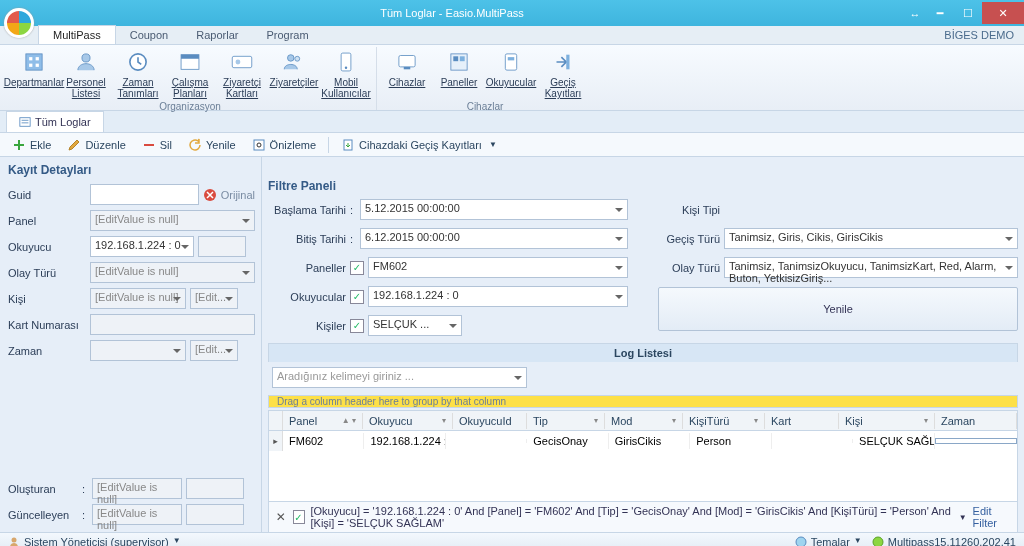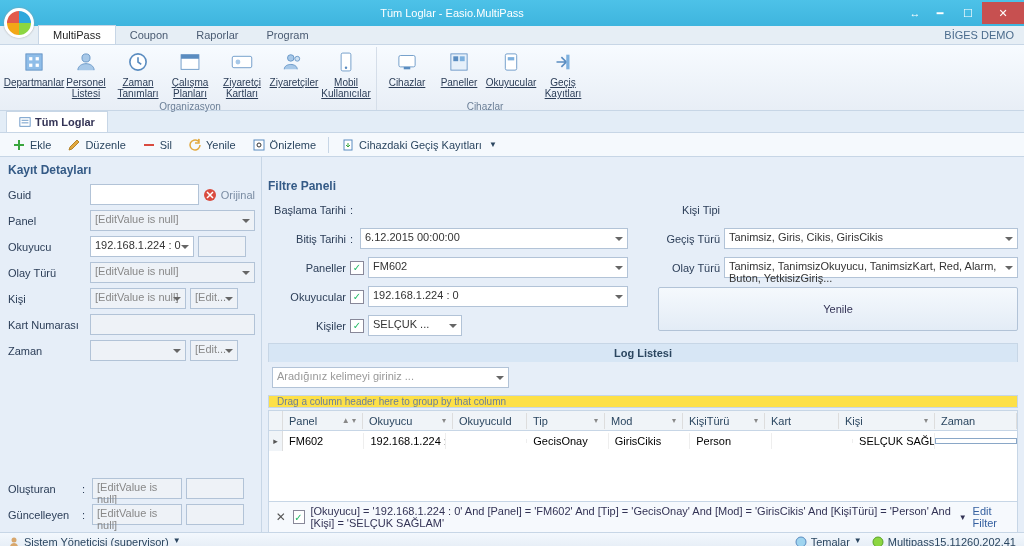--- a/index.html
+++ b/index.html
@@ -24,21 +24,21 @@
 .ribbon { height: 66px; background: linear-gradient(to bottom, #f7fbff, #e8eef6); border-bottom: 1px solid #c7d6e6; display: flex; padding: 2px 4px 0; }
 .rgroup { display: flex; flex-direction: column; align-items: center; border-right: 1px solid #d5dee9; padding: 0 4px; }
 .rgroup:last-child { border-right: none; }
 .rbtns { display: flex; gap: 0; }
 .rbtn { display: flex; flex-direction: column; align-items: center; justify-content: flex-start; width: 52px; padding: 2px 0; cursor: pointer; text-align: center; color: #2b3d57; text-decoration: underline; }
 .rbtn svg { width: 26px; height: 26px; }
 .rbtn .lbl { line-height: 11px; font-size: 10px; margin-top: 2px; }
 .rgroup .gname { font-size: 10px; color: #6b7f97; margin-top: auto; padding-bottom: 1px; }
 
 
-.subtab-row { height: 22px; background: #e3edf7; border-bottom: 1px solid #c7d6e6; display: flex; align-items: flex-end; padding-left: 6px; font-weight: bold; }
+.subtab-row { height: 22px; background: #e3edf7; border-bottom: 1px solid #c7d6e6; display: flex; align-items: flex-end; padding-left: 6px; }
 .subtab { background: #fff; padding: 4px 12px; border: 1px solid #c7d6e6; border-bottom: none; font-size: 11px; color: #335; cursor: pointer; display: flex; align-items: center; gap: 4px; }
 .subtab svg { width: 12px; height: 12px; }
 
 
 .toolbar { height: 24px; background: #f5f9fd; border-bottom: 1px solid #c7d6e6; display: flex; align-items: center; gap: 8px; padding-left: 8px; }
 .toolbar .tbtn { display: flex; align-items: center; gap: 4px; color: #2b4660; cursor: pointer; padding: 2px 4px; font-size: 11px; }
 .toolbar .tbtn svg { width: 14px; height: 14px; }
 .toolbar .sep { width: 1px; height: 16px; background: #c7d6e6; }
 
 
@@ -65,21 +65,21 @@
 .fc-left { width: 360px; }
 .fc-right { flex: 1; }
 .chk { width: 14px; height: 14px; border: 1px solid #889; display: inline-flex; align-items: center; justify-content: center; background: #fff; cursor: pointer; position: relative; }
 .chk.checked::after { content: "✓"; font-size: 10px; color: #2b6; position: absolute; }
 
 .yenile-btn { height: 44px; background: linear-gradient(to bottom, #f5f9fd, #e3ecf6); border: 1px solid #b2c3d7; display: flex; align-items: center; justify-content: center; color: #335; cursor: pointer; margin-top: 2px; font-size: 11px; border-radius: 2px; }
 
 
 .loglist-header { background: #d7e6f5; text-align: center; font-weight: bold; font-size: 11px; color: #2b4660; padding: 3px 0; margin-top: 4px; border:1px solid #c7d6e6; border-bottom: none; }
 .search-row { background: #e6eef8; padding: 3px 0 3px 4px; }
-.search-combo { width: 237px; height: 21px; }
+.search-combo { width: 255px; height: 21px; }
 
 .grouping-bar { background: #fde047; height: 24px; display: flex; align-items: center; padding-left: 8px; color: #6b7f97; font-size: 10px; border: 1px solid #c7d6e6; margin-top: 2px; }
 
 .grid { background: #fff; border: 1px solid #c7d6e6; display: flex; flex-direction: column; }
 .grid-header { display: flex; background: #f0f4f8; border-bottom: 1px solid #c7d6e6; height: 20px; align-items: center; }
 .gh { flex: 1; padding: 2px 6px; font-size: 11px; color: #2b4660; border-right: 1px solid #ddd; display: flex; align-items: center; justify-content: space-between; }
 .gh .sort { font-size: 8px; color: #888; display: flex; gap: 2px; }
 .grid-row { display: flex; height: 20px; align-items: center; font-size: 11px; }
 .grid-row .gc { flex: 1; padding: 2px 6px; border-right: 1px solid #eee; overflow: hidden; white-space: nowrap; }
 .row-marker { width: 14px; text-align: center; background: #f0f4f8; border-right: 1px solid #ddd; height: 100%; display: flex; align-items: center; justify-content: center; font-size: 9px; color: #555; }
@@ -346,20 +346,21 @@
   </div>
 
   <div class="right-pane">
     <div class="pane-title">Filtre Paneli</div>
 
     <div class="filter-rows">
       <div class="filter-col fc-left">
         <div class="form-row">
             <div class="lbl" style="width:78px;text-align:right;">Başlama Tarihi</div>
             <div class="colon">:</div>
+            <div class="combo flex1">5.12.2015 00:00:00</div>
           </div>
         <div class="form-row">
             <div class="lbl" style="width:78px;text-align:right;">Bitiş Tarihi</div>
             <div class="colon">:</div>
             <div class="combo flex1">6.12.2015 00:00:00</div>
           </div>
         <div class="form-row">
             <div class="lbl" style="width:78px;text-align:right;">Paneller</div>
             <span class="chk checked"></span>
             <div class="combo flex1">FM602</div>

